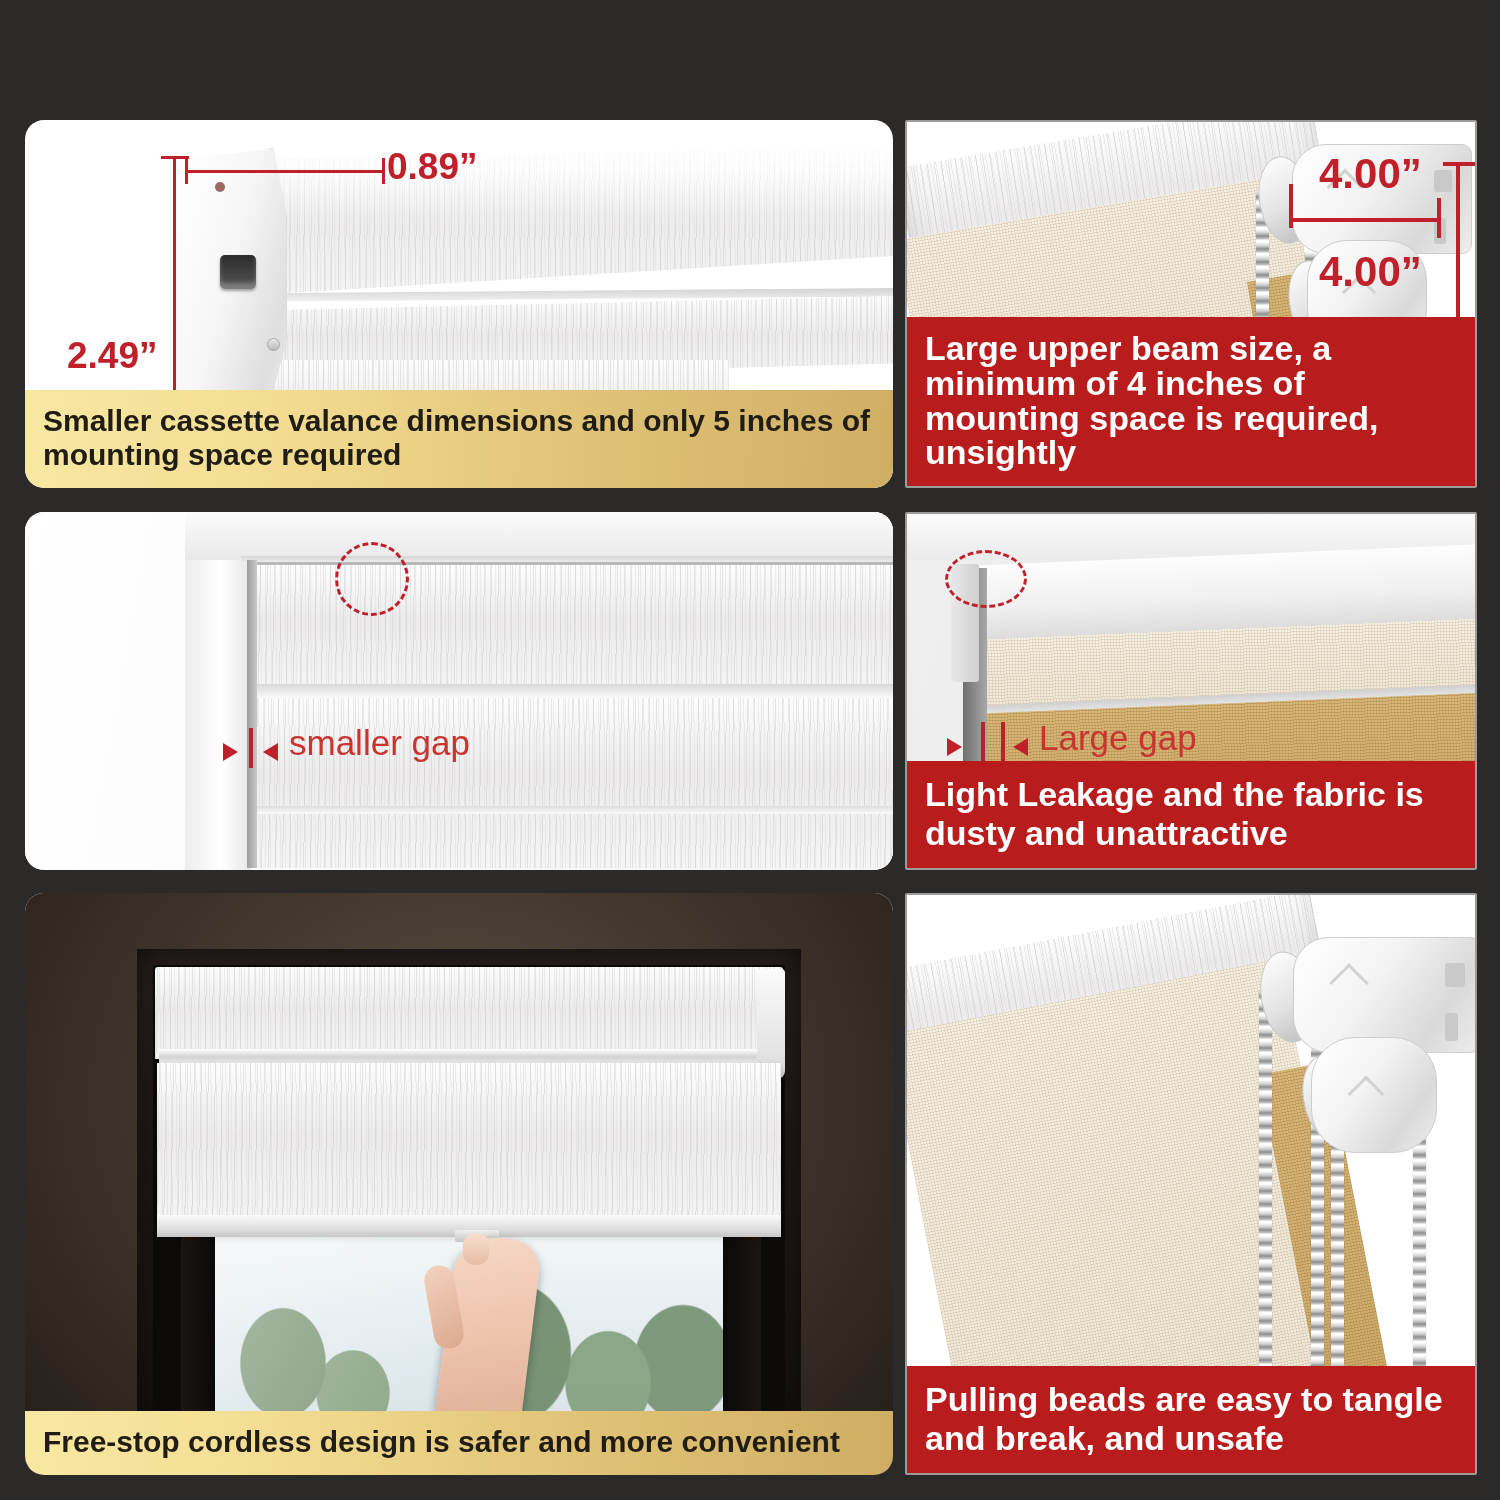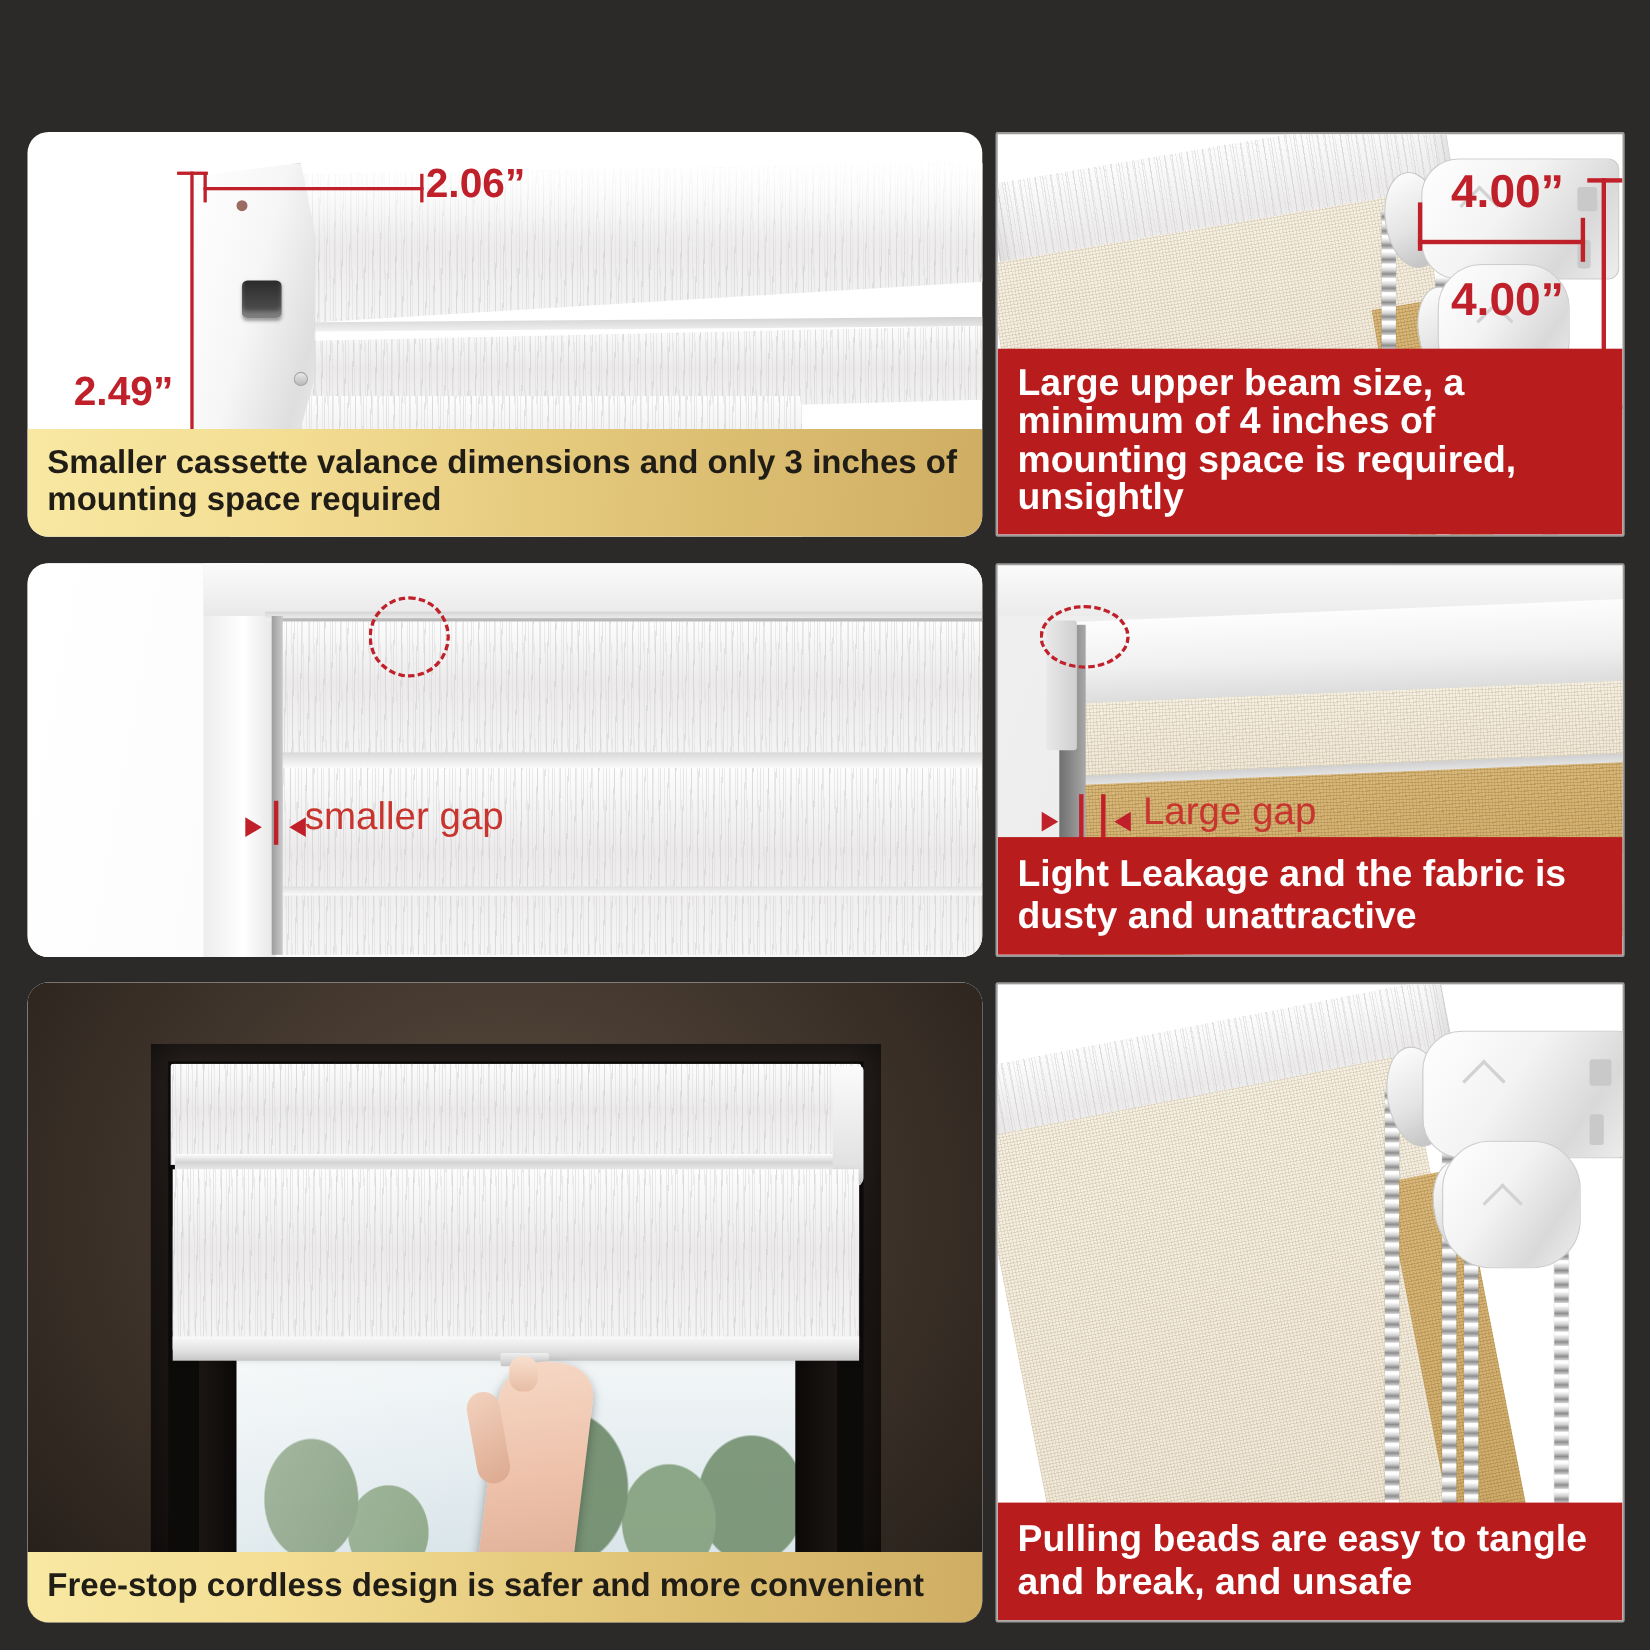--- a/index.html
+++ b/index.html
@@ -198,24 +198,24 @@
                   border:1px solid #bbbbbb;"></div>
 
       <div class="dimline" style="left:148px; top:36px; width:3px; height:300px;"></div>
       <div class="dimline" style="left:136px; top:36px; width:28px; height:3px;"></div>
       <div class="dimline" style="left:136px; top:333px; width:28px; height:3px;"></div>
       <div class="dimtxt" style="left:42px; top:215px; font-size:37px;">2.49”</div>
 
       <div class="dimline" style="left:160px; top:50px; width:200px; height:3px;"></div>
       <div class="dimline" style="left:160px; top:38px; width:3px; height:26px;"></div>
       <div class="dimline" style="left:357px; top:38px; width:3px; height:26px;"></div>
-      <div class="dimtxt" style="left:362px; top:26px; font-size:37px;">2.06”</div>
-    </div>
-
-    <div class="caption gold">Smaller cassette valance dimensions and only 3 inches of mounting space required</div>
+      <div class="dimtxt" style="left:362px; top:26px; font-size:37px;">0.89”</div>
+    </div>
+
+    <div class="caption gold">Smaller cassette valance dimensions and only 5 inches of mounting space required</div>
   </div>
 
   <div class="panel bad" style="left:905px; top:120px; width:572px; height:368px;">
     <div class="stage">
 
       <div class="fabric-white" style="position:absolute; left:-10px; top:46px; width:420px; height:140px;
                   transform:rotate(-9.5deg); transform-origin:left top;
                   border-radius:6px;
                   box-shadow:inset 0 -18px 22px rgba(150,150,150,0.35);"></div>
 
@@ -281,21 +281,21 @@
                   background:linear-gradient(180deg,#dedede,#fbfbfb);"></div>
 
       <div style="position:absolute; left:222px; top:48px; width:10px; height:308px;
                   background:linear-gradient(90deg,#9d9d9d,#c9c9c9);"></div>
 
       <div class="dashcircle" style="left:310px; top:30px; width:74px; height:74px;"></div>
 
       <div class="arrowR" style="left:198px; top:729px; top:231px;"></div>
       <div class="dimline" style="left:224px; top:216px; width:4px; height:40px;"></div>
       <div class="arrowL" style="left:238px; top:231px;"></div>
-      <div class="gaplabel" style="left:252px; top:211px; font-size:35px;">smaller gap</div>
+      <div class="gaplabel" style="left:264px; top:211px; font-size:35px;">smaller gap</div>
     </div>
 
   </div>
 
   <div class="panel bad" style="left:905px; top:512px; width:572px; height:358px;">
     <div class="stage">
 
       <div style="position:absolute; inset:0; background:linear-gradient(110deg,#f0f0f0,#e3e3e3);"></div>
 
       <div style="position:absolute; left:0; top:0; width:100%; height:46px;

